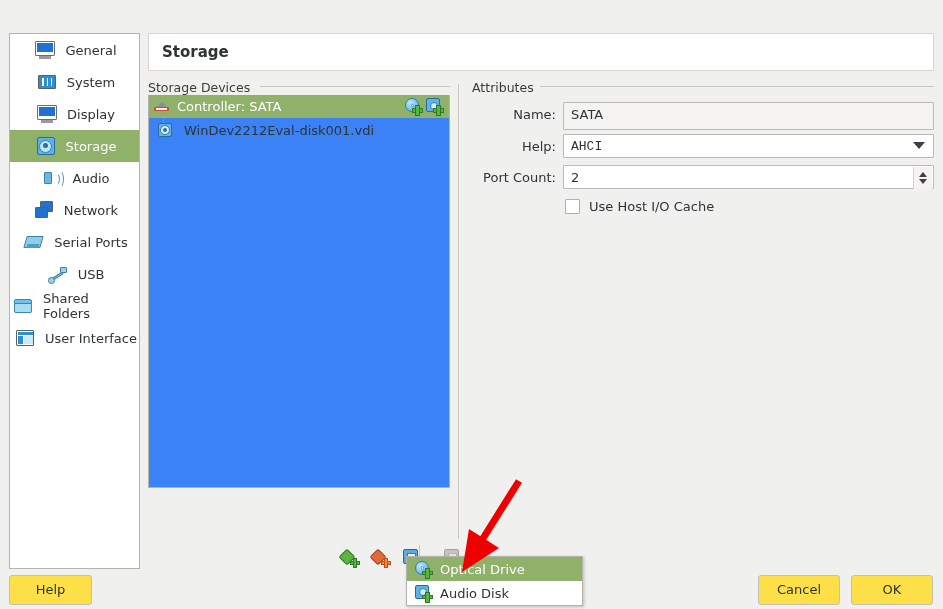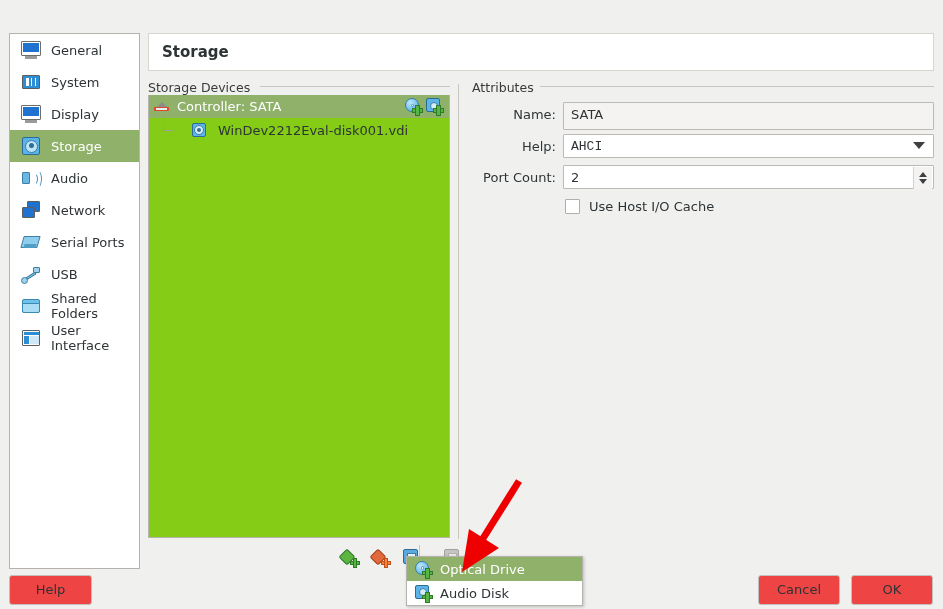--- a/index.html
+++ b/index.html
@@ -50,21 +50,21 @@
   .close-circle::after  { transform: rotate(-45deg); }
 
   
   .sidebar {
     position:absolute; left:9px; top:33px; width:131px; height:536px;
     background:#ffffff; border:1px solid #b6b3ae; box-sizing:border-box;
     overflow:hidden;
   }
   .side-item {
     position:relative; height:32px; display:flex; align-items:center;
-    padding-left:10px; box-sizing:border-box;
+    padding-left:2px; box-sizing:border-box;justify-content:center;
   }
   .side-item.selected { background:#8fb16a; }
   .side-item .label { margin-left:9px; font-size:13px; color:#2e3436; }
   .side-item.selected .label { color:#ffffff; }
   .side-ico { width:22px; height:22px; position:relative; flex:0 0 22px; }
 
   
   .mon-outer {
     position:absolute; left:1px; top:2px; width:20px; height:15px;
     border:1.5px solid #6d6d6d; background:#fff; box-sizing:border-box;
@@ -170,36 +170,36 @@
   
   .group-label {
     position:absolute; font-size:12.5px; color:#3a3a3a;
   }
   .group-rule {
     position:absolute; height:1px; background:#c9c6c1;
   }
 
   
   .tree-box {
-    position:absolute; left:148px; top:95px; width:302px; height:443px;
-    background:#84cc16; border:1px solid #b6b3ae; border-top:none; box-sizing:border-box;
+    position:absolute; left:148px; top:95px; width:302px; height:393px;
+    background:#3b82f6; border:1px solid #b6b3ae; border-top:none; box-sizing:border-box;
     overflow:hidden;
   }
   .tree-row-controller {
     position:relative; height:23px; background:#8fb16a; display:flex;
     align-items:center; padding-left:5px; box-sizing:border-box;
   }
   .tree-row-controller .tlabel {
     margin-left:7px; color:#ffffff; font-size:13px;
   }
   .ctrl-actions { position:absolute; right:6px; top:3px; display:flex; gap:4px; }
 
   .tree-row-disk {
     position:relative; height:24px; display:flex; align-items:center;
-    padding-left:42px; box-sizing:border-box;
+    padding-left:8px; box-sizing:border-box;
   }
   .tree-row-disk .tlabel { margin-left:11px; font-size:13px; color:#2e3436; }
   .branch {
     position:absolute; left:14px; top:-4px; width:9px; height:16px;
     border-left:1px dotted #9a9a9a; border-bottom:1px dotted #9a9a9a;
   }
 
   
   .ico16 { width:16px; height:16px; position:relative; flex:0 0 16px; }
   .sata-ctrl-shape {
@@ -336,21 +336,21 @@
     box-sizing:border-box; z-index:40;
   }
   .popup-item {
     height:24px; display:flex; align-items:center; padding-left:8px;
     box-sizing:border-box; font-size:13px; color:#2e3436;
   }
   .popup-item.highlight { background:#8fb16a; color:#ffffff; }
 
   
   .btn {
-    position:absolute; background:#ef4444; border:1px solid #c3c0bb;
+    position:absolute; background:#fde047; border:1px solid #c3c0bb;
     border-radius:3px; box-sizing:border-box; font-size:13px; color:#2e3436;
     text-align:center; line-height:28px; height:30px;
   }
 
   
   .annot { position:absolute; left:0; top:0; width:943px; height:609px; pointer-events:none; z-index:60; }
 </style>
 </head>
 <body>
 

